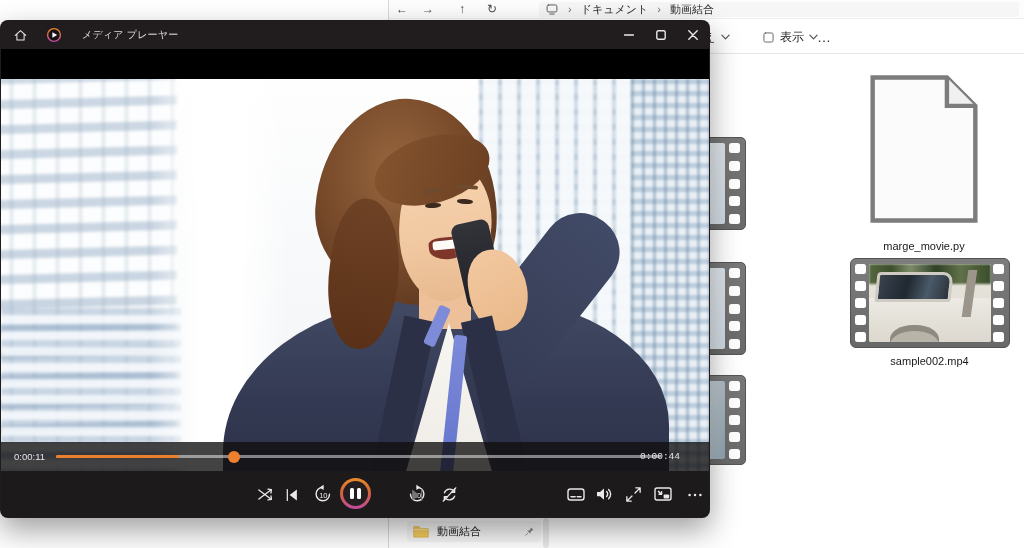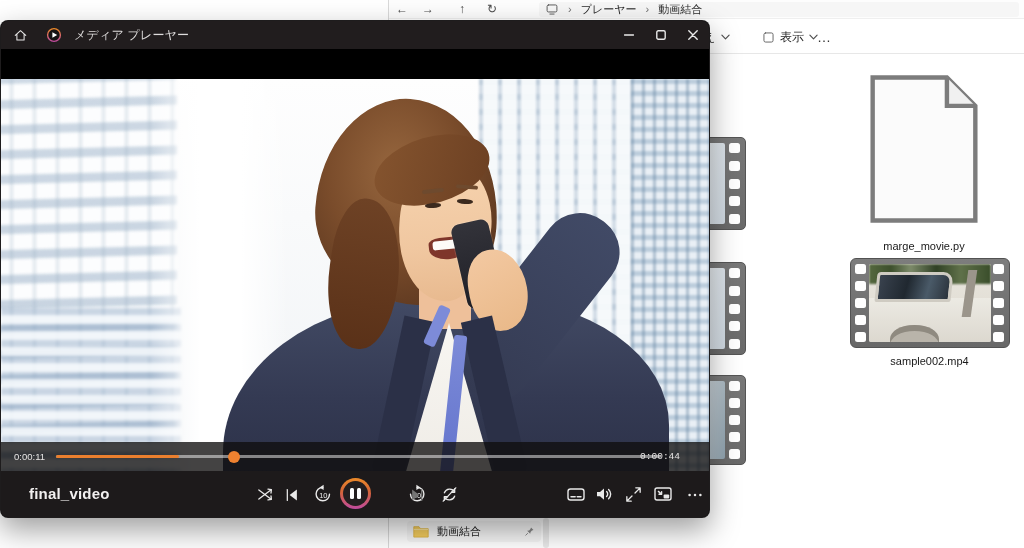--- a/index.html
+++ b/index.html
@@ -64,21 +64,21 @@
     background:#e9e9e9; border-radius:3px; }
 
   
   #player { position:absolute; left:0; top:20px; width:710px; height:498px;
     background:#0d0b0c; border-radius:8px; overflow:hidden;
     box-shadow:0 12px 30px rgba(0,0,0,.38); border:1px solid rgba(255,255,255,.07); }
   #titlebar { position:absolute; left:0; top:0; width:100%; height:28px; background:#211d1e;
     display:flex; align-items:center; }
   #titlebar .home { margin-left:12px; }
   #titlebar .logo { margin-left:18px; }
-  #win-title { margin-left:12px; font-size:12px; color:#dedcdc; letter-spacing:.2px; }
+  #win-title { margin-left:20px; font-size:10px; color:#dedcdc; letter-spacing:.2px; }
   #win-btns { position:absolute; right:0; top:0; height:28px; display:flex; }
   .win-btn { width:32px; height:28px; display:flex; align-items:center; justify-content:center; }
 
   #video-area { position:absolute; left:0; top:28px; width:100%; bottom:46px; background:#000; }
   #video { position:absolute; left:0; top:30px; width:100%; height:394px; overflow:hidden;
     background:linear-gradient(180deg,#fefefe 0%,#f4f6f8 70%,#eef1f4 100%); }
 
   
   .bldg-left { position:absolute; left:-14px; top:-6px; width:190px; height:108%;
     background:
@@ -189,21 +189,21 @@
     <span class="nav-btn up">↑</span>
     <span class="nav-btn refresh">↻</span>
     <div id="address">
       <span>
         <svg width="14" height="13" viewBox="0 0 20 18">
             <rect class="gst" x="3" y="2.5" width="14" height="10" rx="2"></rect>
             <path class="gst" d="M7 15.5 h6"></path>
           </svg>
       </span>
       <span class="sep">›</span>
-      <span class="crumb">プレーヤー</span>
+      <span class="crumb">ドキュメント</span>
       <span class="sep">›</span>
       <span class="crumb">動画結合</span>
     </div>
   </div>
 
   <div id="toolbar">
     <div class="tb-item" id="tb-sort">
       <span>
         <svg width="14" height="14" viewBox="0 0 20 20">
             <path class="gst" d="M6 4 v12 M6 16 l-2.5-3 M6 16 l2.5-3 M14 16 V4 M14 4 l-2.5 3 M14 4 l2.5 3"></path>
@@ -386,21 +386,20 @@
       <span class="time" id="time-cur">0:00:11</span>
       <div id="track">
         <div id="track-fill"></div>
         <div id="thumb"></div>
       </div>
       <span class="time" id="time-tot">0:00:44</span>
     </div>
   </div>
 
   <div id="controls">
-    <span id="np-title">final_video</span>
 
     <span class="t-btn" id="btn-shuffle">
       <svg width="19" height="19" viewBox="0 0 20 20">
         <path class="st" d="M3 5.2 L15.6 14.8 M3 14.8 L15.6 5.2"></path>
         <path class="st" d="M12.6 4.4 L16.2 4.8 L15.8 8.4 M12.6 15.6 L16.2 15.2 L15.8 11.6"></path>
       </svg>
     </span>
     <span class="t-btn" id="btn-prev">
       <svg width="18" height="18" viewBox="0 0 20 20">
         <path class="st" d="M4.8 4 V16"></path>

